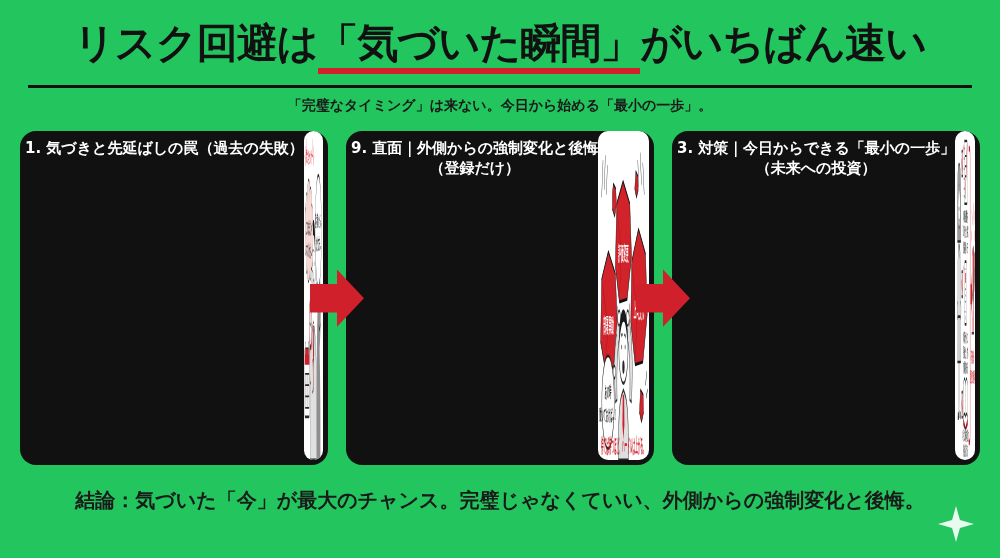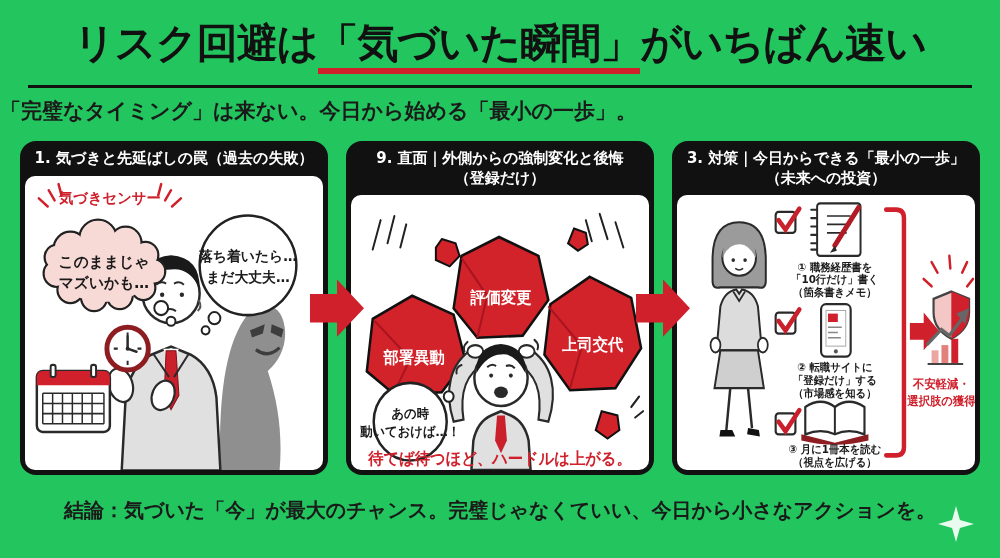--- a/index.html
+++ b/index.html
@@ -3,25 +3,25 @@
 <meta charset="utf-8">
 <style>
   html,body{margin:0;padding:0;}
   .stage{position:relative;width:1000px;height:558px;background:#22c55e;overflow:hidden;
          font-family:"DejaVu Sans","Liberation Sans",sans-serif;color:#1a1a1a;}
   
   .title{padding-top:20px;text-align:center;font-size:41px;font-weight:900;
          letter-spacing:-1px;white-space:nowrap;line-height:1.15;color:#111;}
   .title .hl{display:inline-block;border-bottom:6px solid #cf202b;padding-bottom:1px;}
   .divider{height:3px;background:#111;margin:11px 28px 0;}
-  .subtitle{margin-top:9px;font-size:21px;font-weight:800;white-space:nowrap;}
+  .subtitle{margin-top:9px;text-align:center;font-size:14px;font-weight:800;white-space:nowrap;}
   
   .panels{display:flex;justify-content:center;align-items:stretch;margin-top:16px;padding:0 20px;}
   .panel{flex:0 0 308px;height:334px;background:#111;border-radius:16px;
-         padding:0 5px 5px;display:flex;flex-direction:column;z-index:1;box-sizing:border-box;}
+         padding:0 5px 5px;display:flex;flex-direction:row;z-index:1;box-sizing:border-box;}
   .panel-header{color:#fff;font-weight:800;text-align:center;font-size:15px;line-height:1.3;
                 padding:8px 0 7px;}
   .panel-body{background:#fff;border-radius:10px;flex:1;position:relative;overflow:hidden;}
   .panel-body svg{position:absolute;inset:0;width:100%;height:100%;}
   .flow-arrow{flex:0 0 54px;height:62px;align-self:center;background:#cf202b;z-index:5;
               margin:0 -18px;
               clip-path:polygon(0 27%,50% 27%,50% 4%,100% 50%,50% 96%,50% 73%,0 73%);}
   
   .vlabel{position:absolute;right:13px;top:40%;writing-mode:vertical-rl;color:#fff;
           font-weight:800;font-size:13px;letter-spacing:3px;z-index:3;}
@@ -291,16 +291,16 @@
             <polygon points="283,113 296,108 292,123" fill="#666"></polygon>
           </g>
           <text x="268" y="184" text-anchor="middle" font-size="11.5" class="t-red">不安軽減・</text>
           <text x="268" y="200" text-anchor="middle" font-size="11.5" class="t-red">選択肢の獲得</text>
         </svg>
       </div>
     </div>
 
   </div>
 
-  <div class="conclusion">結論：気づいた「今」が最大のチャンス。完璧じゃなくていい、今日から小さなアクションを。</div>
+  <div class="conclusion">結論：気づいた「今」が最大のチャンス。完璧じゃなくていい、外側からの強制変化と後悔。</div>
   <div class="sparkle"></div>
 
 </div>
 
 </body></html>

